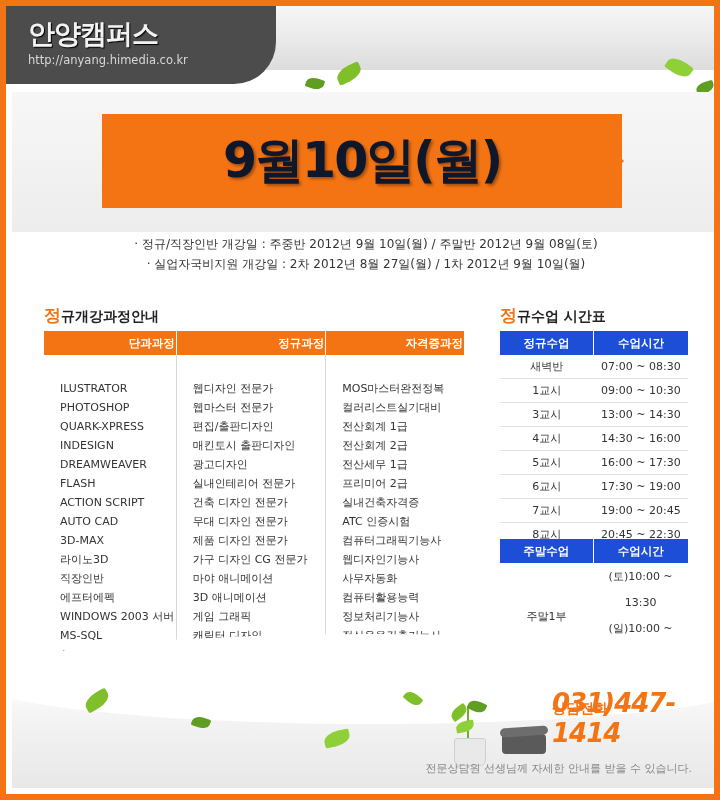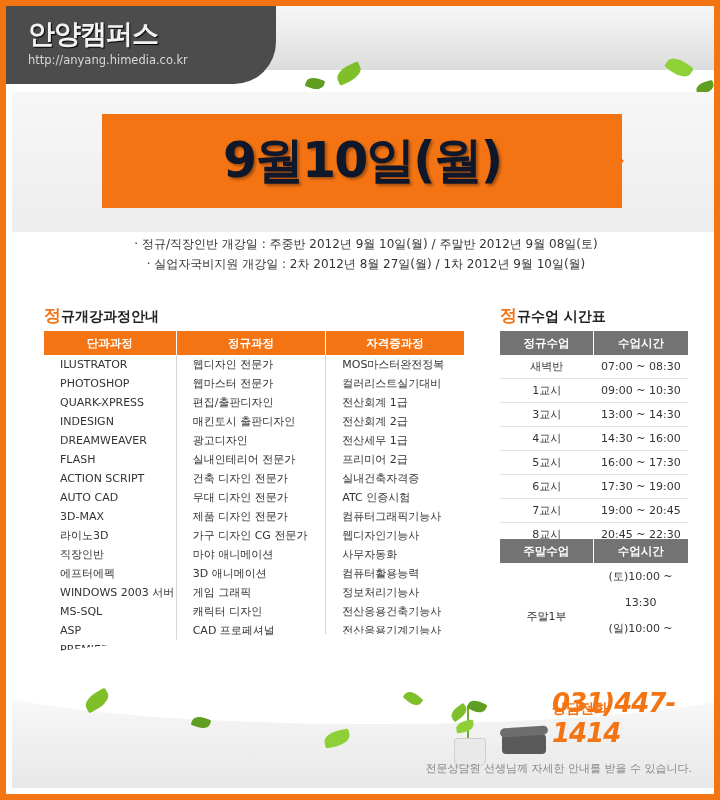--- a/index.html
+++ b/index.html
@@ -159,25 +159,26 @@
     border-collapse: collapse;
     font-size: 11px;
   }
   .left-table th {
     background: #f47414;
     color: #fff;
     font-size: 11.5px;
     font-weight: bold;
     height: 22px;
     border-right: 1px solid #ffffff;
+    text-align: right;
   }
   .left-table th:last-child { border-right: none; }
   .left-table td {
     vertical-align: top;
-    padding: 0 0 10px 0;
+    padding: 24px 0 10px 0;
     border-right: 1px solid #d7d7d7;
     border-bottom: 1px solid #d7d7d7;
   }
   .left-table td:last-child { border-right: none; }
   .left-table ul {
     list-style: none;
     margin: 0;
     padding: 0 0 0 16px;
   }
   .left-table li {
@@ -190,21 +191,21 @@
   .col-b { width: 150px; }
   .col-c { width: 140px; }
   
   .right-table {
     position: absolute;
     border-collapse: collapse;
     font-size: 11px;
     width: 188px;
   }
   .right-table th {
-    background: #737373;
+    background: #1d4ed8;
     color: #fff;
     font-size: 11.5px;
     font-weight: bold;
     height: 22px;
     border-right: 1px solid #ffffff;
     width: 94px;
   }
   .right-table th:last-child { border-right: none; }
   .right-table td {
     height: 21px;

